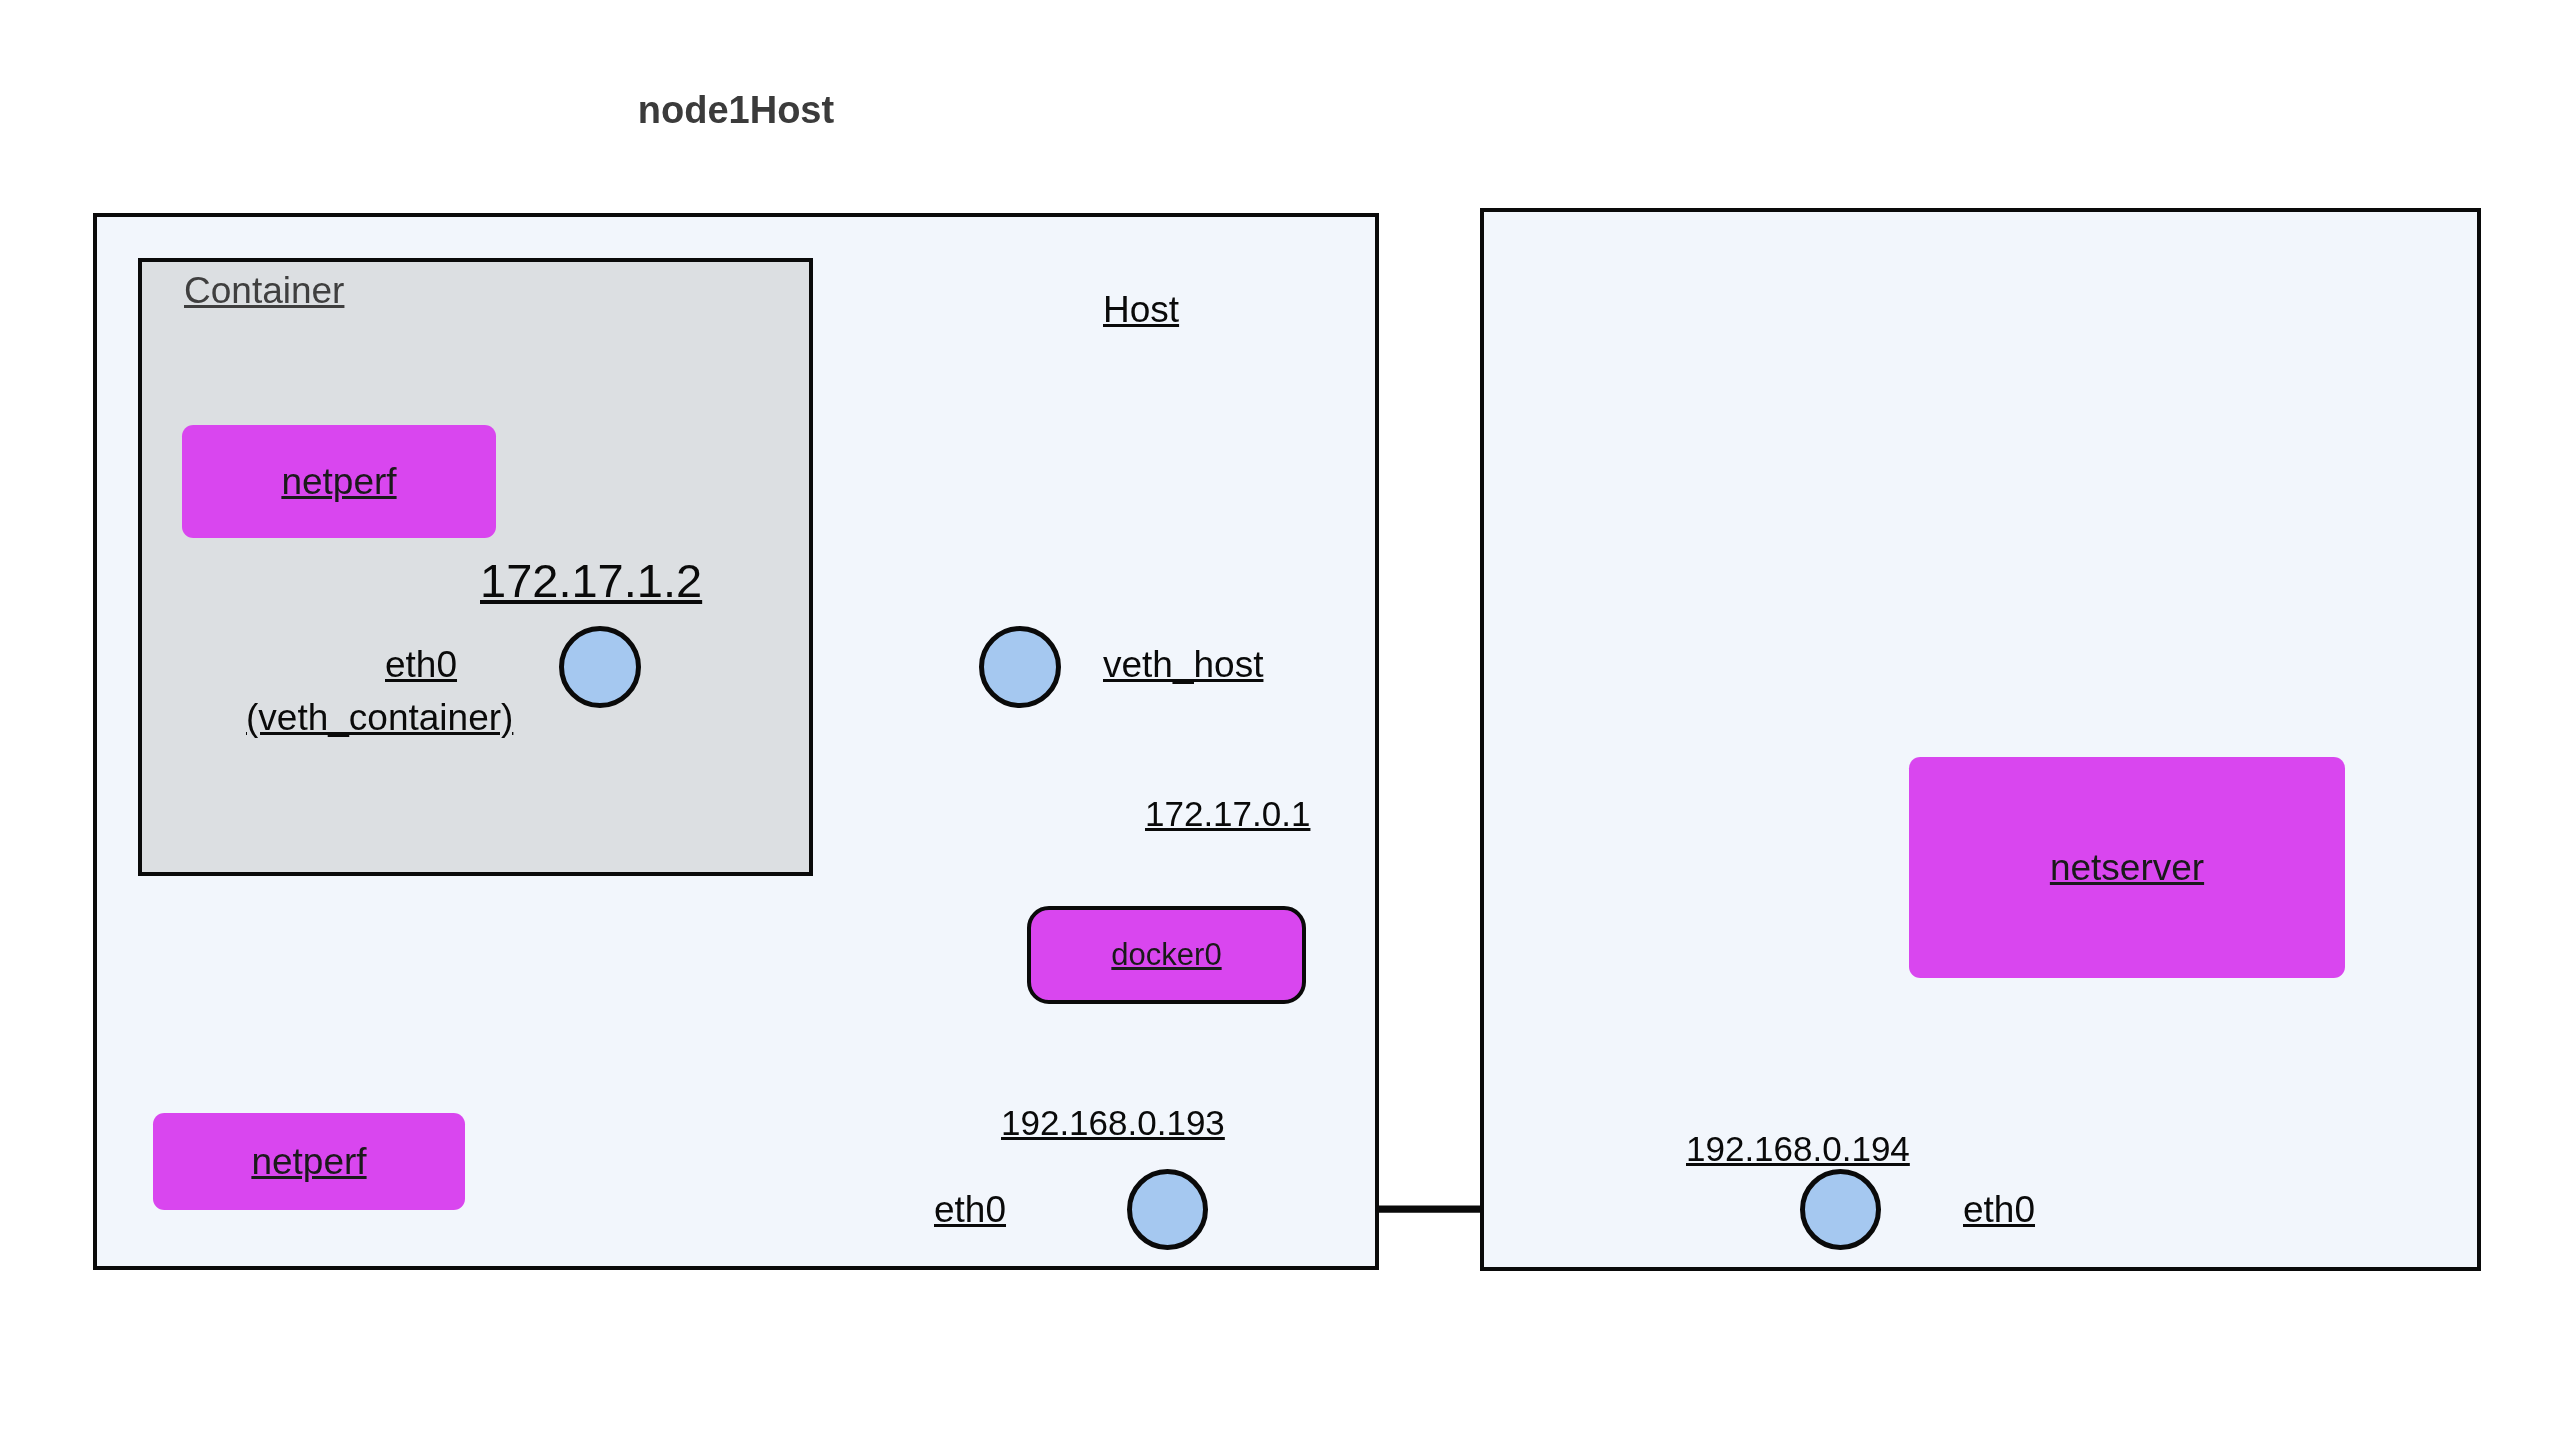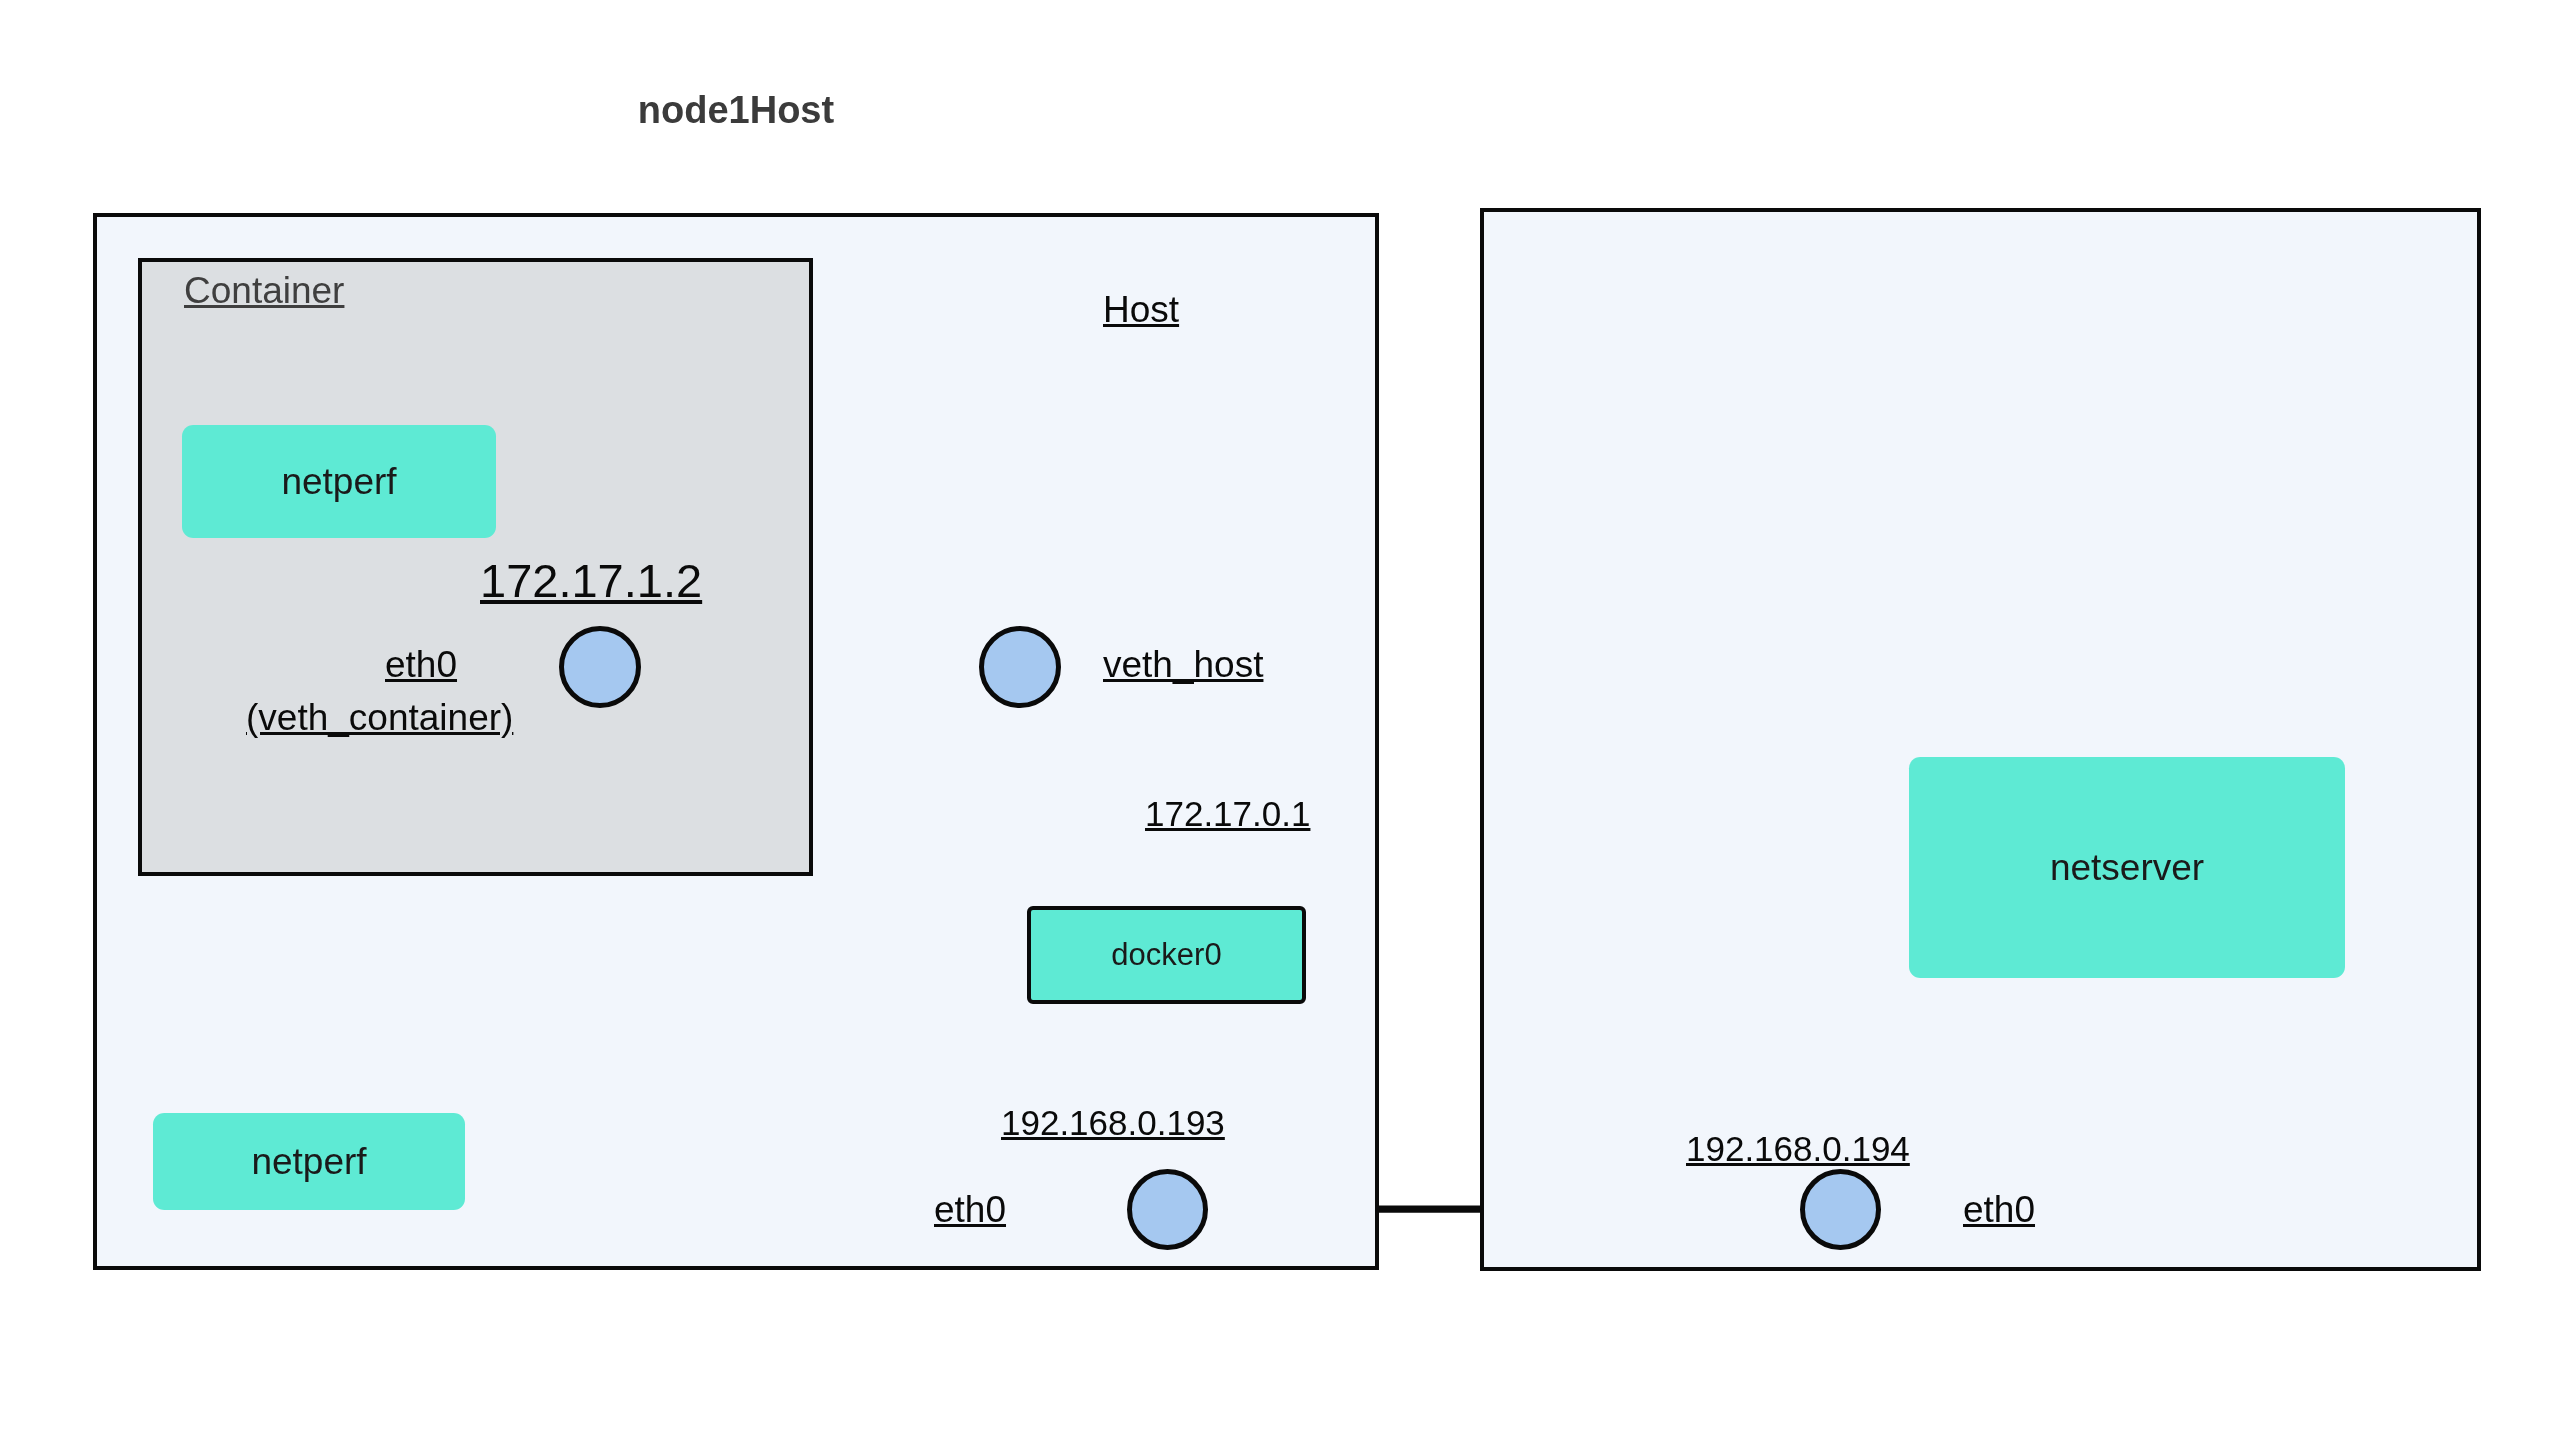--- a/index.html
+++ b/index.html
@@ -74,45 +74,46 @@
     top: 289px;
     font-size: 37px;
     color: #0a0a0a;
     white-space: nowrap;
   }
 
   
   .proc-box {
     position: absolute;
     box-sizing: border-box;
-    background: #5eead4;
+    background: #d946ef;
     border-radius: 11.3px;
     display: flex;
     align-items: center;
     justify-content: center;
     color: #1a1a1a;
     white-space: nowrap;
+    text-decoration: underline;
   }
   #netperf-container {
     left: 182px; top: 425px; width: 314px; height: 113px;
     font-size: 37px;
   }
   #netperf-host {
     left: 153px; top: 1113px; width: 312px; height: 97px;
     font-size: 37px;
   }
   #netserver-box {
     left: 1909px; top: 757px; width: 436px; height: 221px;
     font-size: 37px;
   }
   #docker0-box {
     left: 1027px; top: 906px; width: 279px; height: 98px;
     font-size: 31px;
     border: 4.8px solid #0a0a0a;
-    border-radius: 6px;
+    border-radius: 22px;
   }
 
   
   .nic {
     position: absolute;
     box-sizing: border-box;
     background: #a5c8f0;
     border: 5.6px solid #0a0a0a;
     border-radius: 50%;
   }

